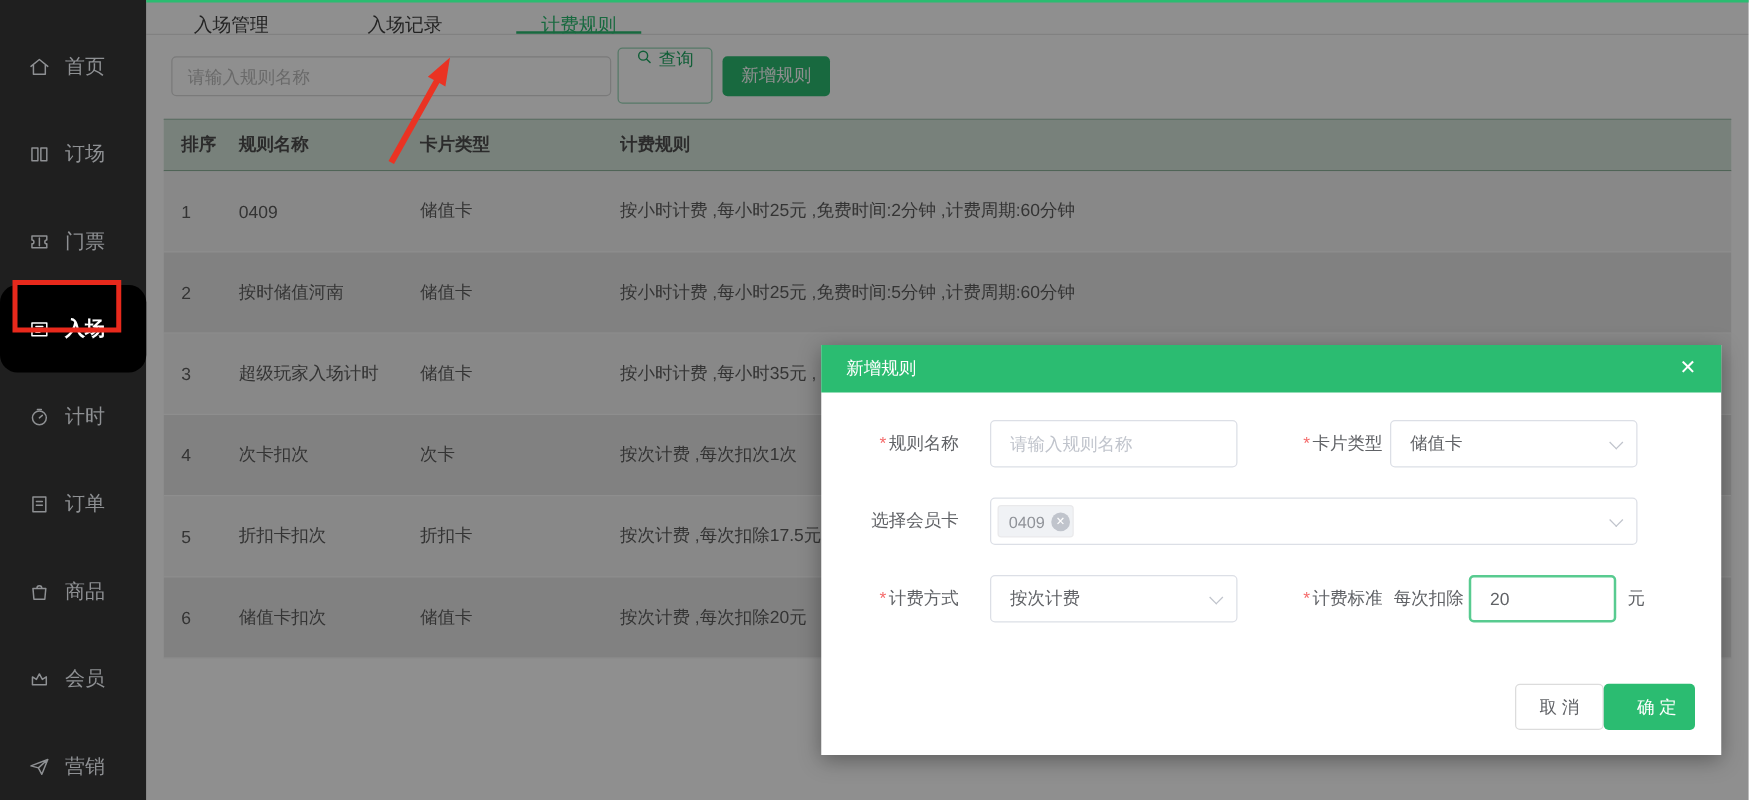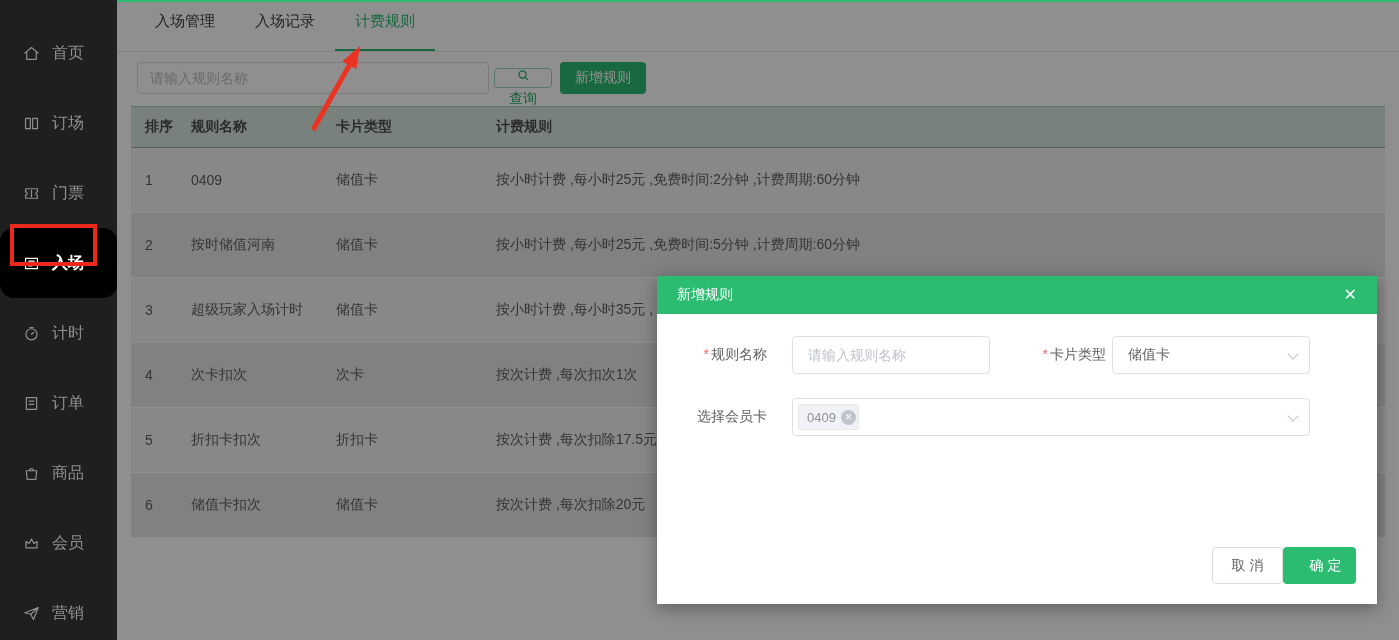--- a/index.html
+++ b/index.html
@@ -14,28 +14,28 @@
   .side-item.active { background:#000; color:#fff; font-weight:bold;border-radius:14px; }
   .side-item.active svg { stroke:#fff; }
 
   
   .annotation-box { position:absolute; left:10px; top:224px; width:87px; height:42px; border:4px solid #e8291c; z-index:40; pointer-events:none; }
 
   
   .content { position:absolute; left:117px; top:0; width:1282px; height:640px; background:#fff; }
   .topline { position:absolute; left:117px; top:0; right:0; height:2px; background:#2bbc71; z-index:30; }
 
-  .tabbar { display:flex; height:52px; border-bottom:1px solid #e6e6e6; padding-left:18px; }
+  .tabbar { display:flex; height:28px; border-bottom:1px solid #e6e6e6; padding-left:18px;gap:39px; }
   .tab { padding:0 20px; line-height:42px; font-size:15px; color:#3f3f3f; cursor:pointer; }
   .tab.active { color:#2bbc71; border-bottom:2px solid #2bbc71; }
 
   .toolbar { display:flex; align-items:center; margin:10px 0 0 20px; }
   .search-input { width:352px; height:32px; border:1px solid #d9d9d9; border-radius:4px; padding:0 12px; font-size:14px; color:#333; outline:none; }
   .search-input::placeholder { color:#bdbdbd; }
-  .btn-query { height:20px; margin-left:5px; padding:0 14px; border:1px solid #9ad8b8; background:#fff; color:#1fa863; font-size:14px; border-radius:4px; display:flex; gap:5px; cursor:pointer;flex-direction:column; }
+  .btn-query { height:45px; margin-left:5px; padding:0 14px; border:1px solid #9ad8b8; background:#fff; color:#1fa863; font-size:14px; border-radius:4px; display:flex; gap:5px; cursor:pointer; }
   .btn-query svg { width:13px; height:13px; fill:none; stroke:#1fa863; stroke-width:1.8; stroke-linecap:round; }
   .btn-add { height:32px; margin-left:8px; padding:0 15px; border:none; background:#2bbc71; color:#fff; font-size:14px; border-radius:4px; cursor:pointer; }
 
   .table { margin:12px 14px 0 14px; }
   .thead { display:flex; height:42px; background:#d7e6dc; align-items:center; font-size:14px; font-weight:bold; color:#4e4e4e; border-top:1px solid #aac8b6; border-bottom:1px solid #8fb29c; }
   .trow { display:flex; height:65px; align-items:center; font-size:14px; color:#5d5d5d; border-bottom:1px solid #fdfdfd; }
   .trow:nth-child(odd) { background:#f2f2f2; }
   .trow:nth-child(even) { background:#e7e7e7; }
   .col-order { width:60px; padding-left:14px; flex:none; }
   .col-name  { width:145px; flex:none; }
@@ -243,20 +243,31 @@
       <div class="form-row">
         <div class="form-label"><span>选择会员卡</span></div>
         <div class="select select-multi w518">
           <span class="tag">
             <span>0409</span>
             <span class="tag-close">✕</span>
           </span>
           <span class="chevron"></span>
         </div>
       </div>
+      <div class="form-row">
+        <div class="form-label"><span class="req">*</span><span>计费方式</span></div>
+        <div class="select w198">
+          <span>按次计费</span>
+          <span class="chevron"></span>
+        </div>
+        <div class="form-label2"><span class="req">*</span><span>计费标准</span></div>
+        <span class="inline-text">每次扣除</span>
+        <input class="input input-focus" value="20" style="">
+        <span class="inline-text">元</span>
+      </div>
     </div>
     <div class="modal-footer">
       <button class="btn-cancel">取 消</button>
       <button class="btn-confirm">确 定</button>
     </div>
   </div>
 
   <svg class="arrow-svg" width="120" height="120">
     <polygon points="80,16 76.3,39.1 71.5,36.4 35.2,101.2 30.8,98.8 67.1,34.0 62.3,31.3" fill="#ea3323"></polygon>
   </svg>

